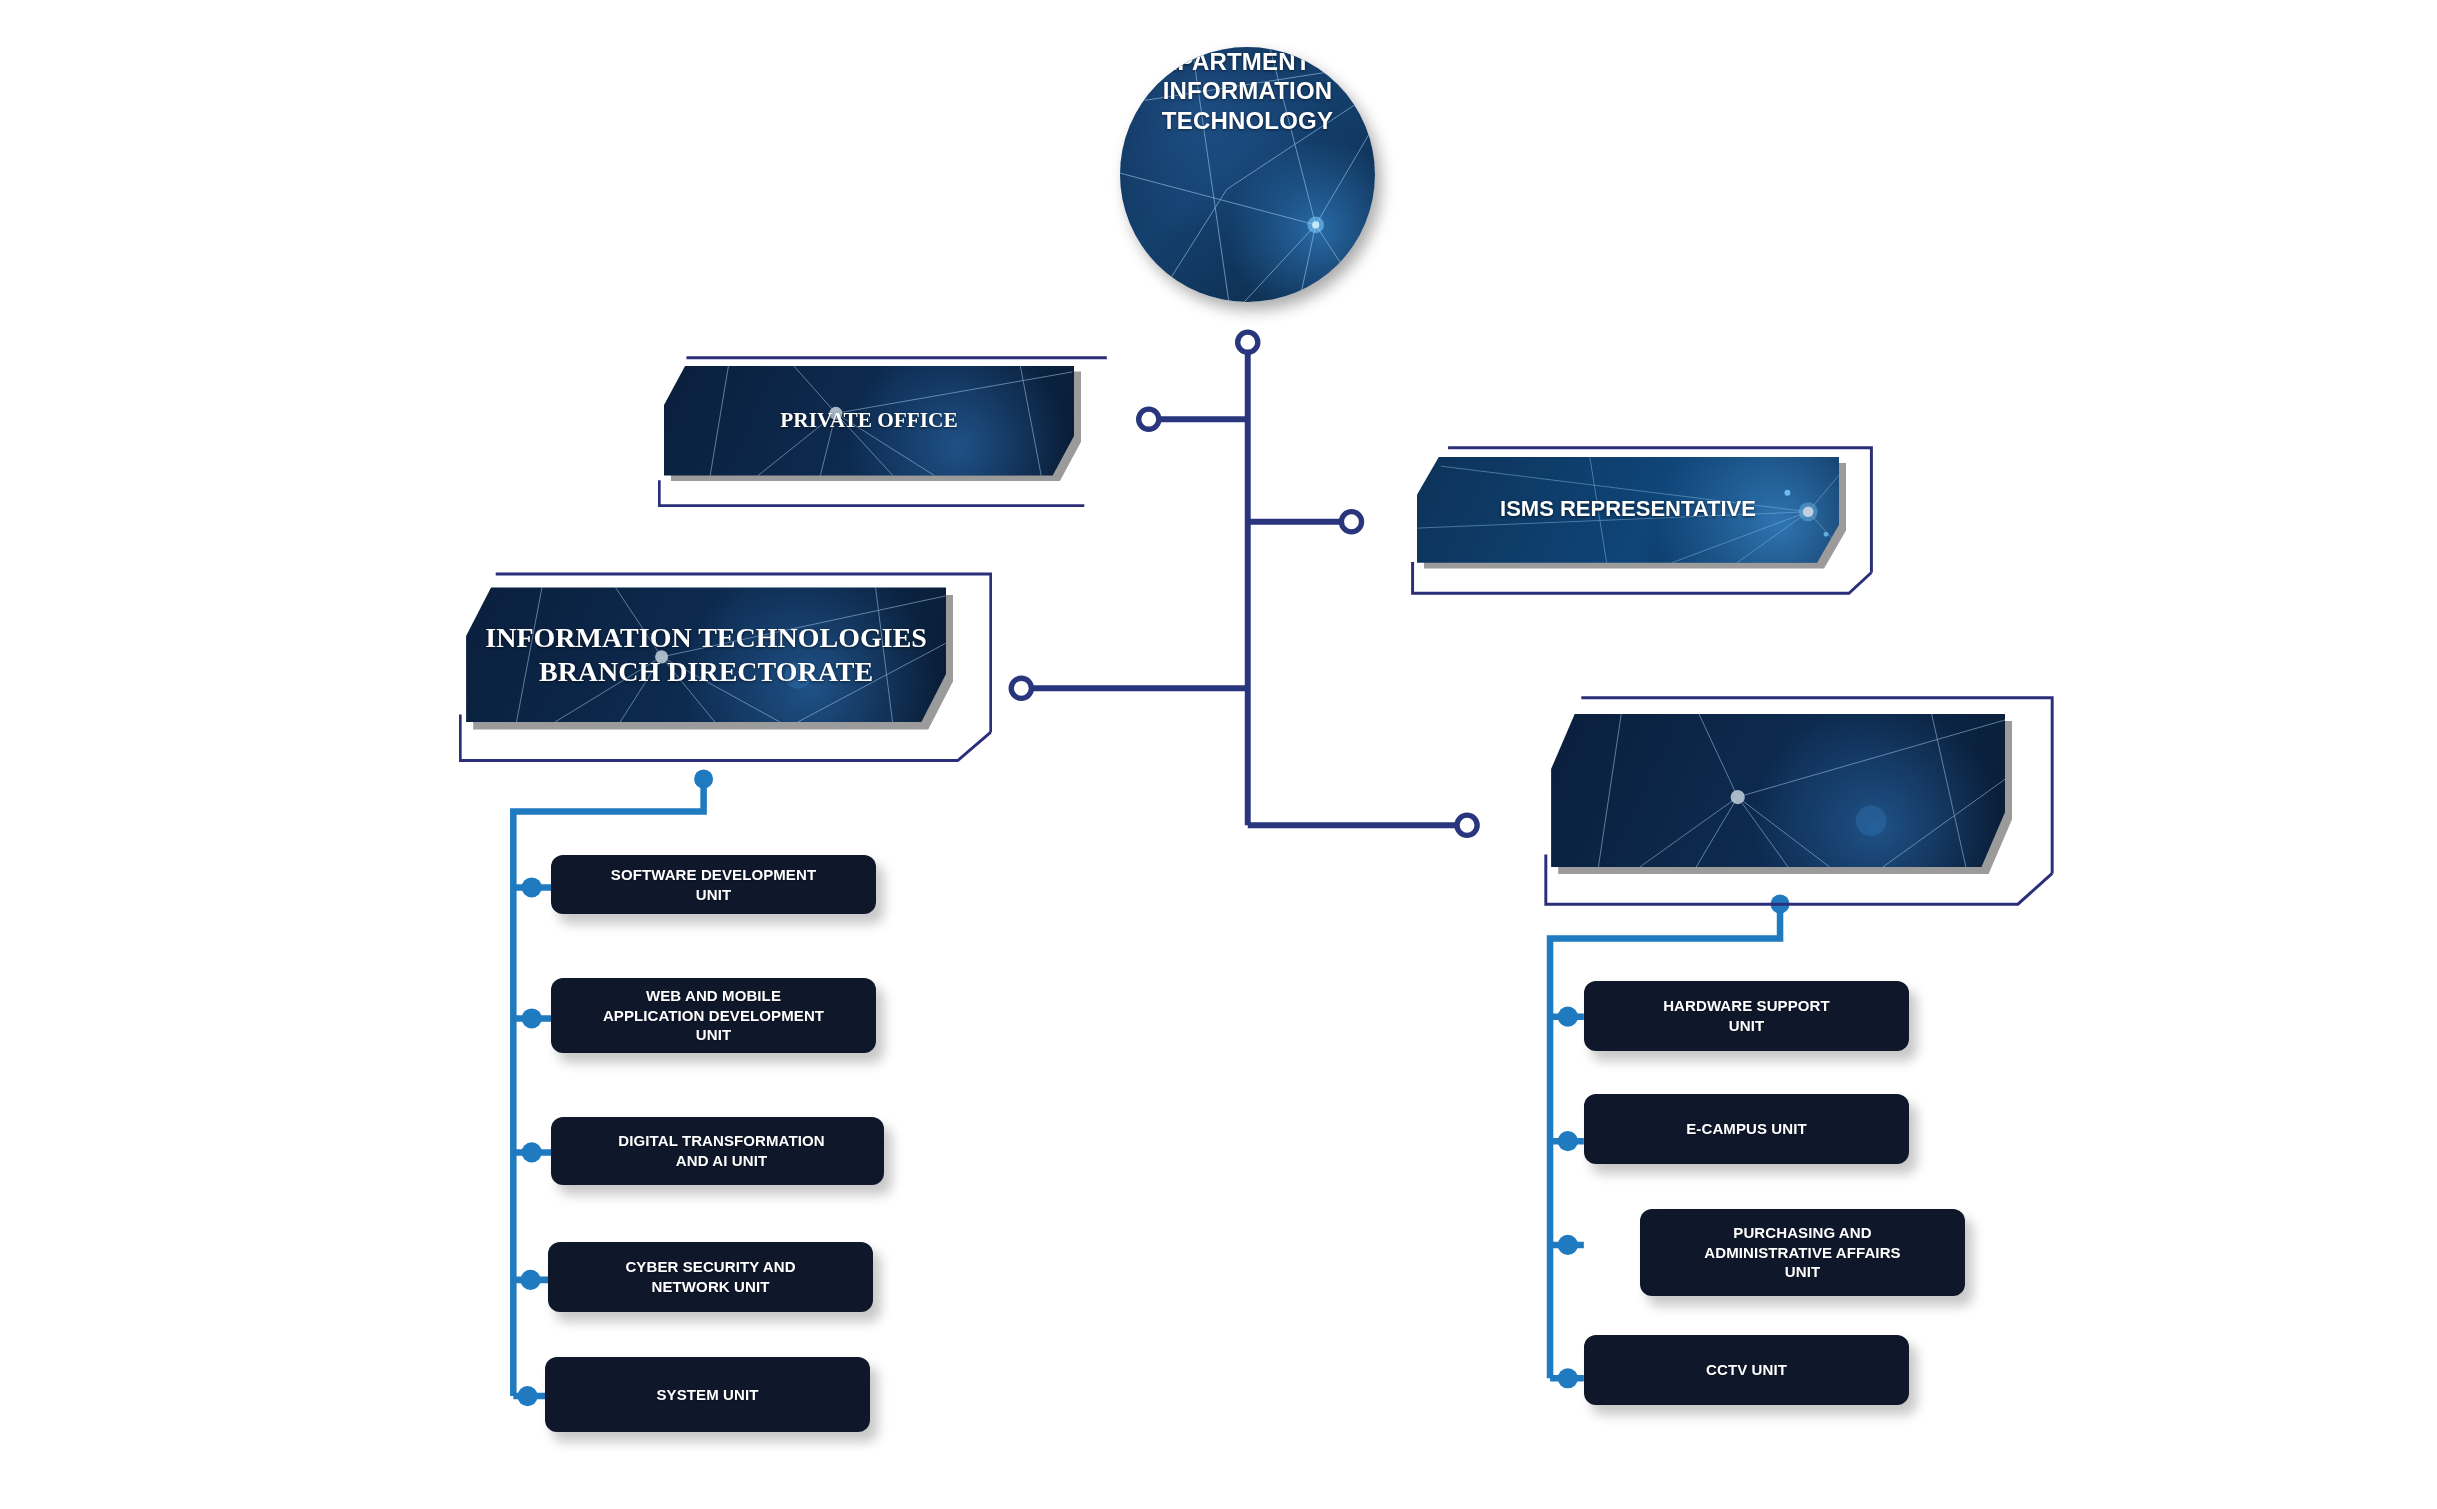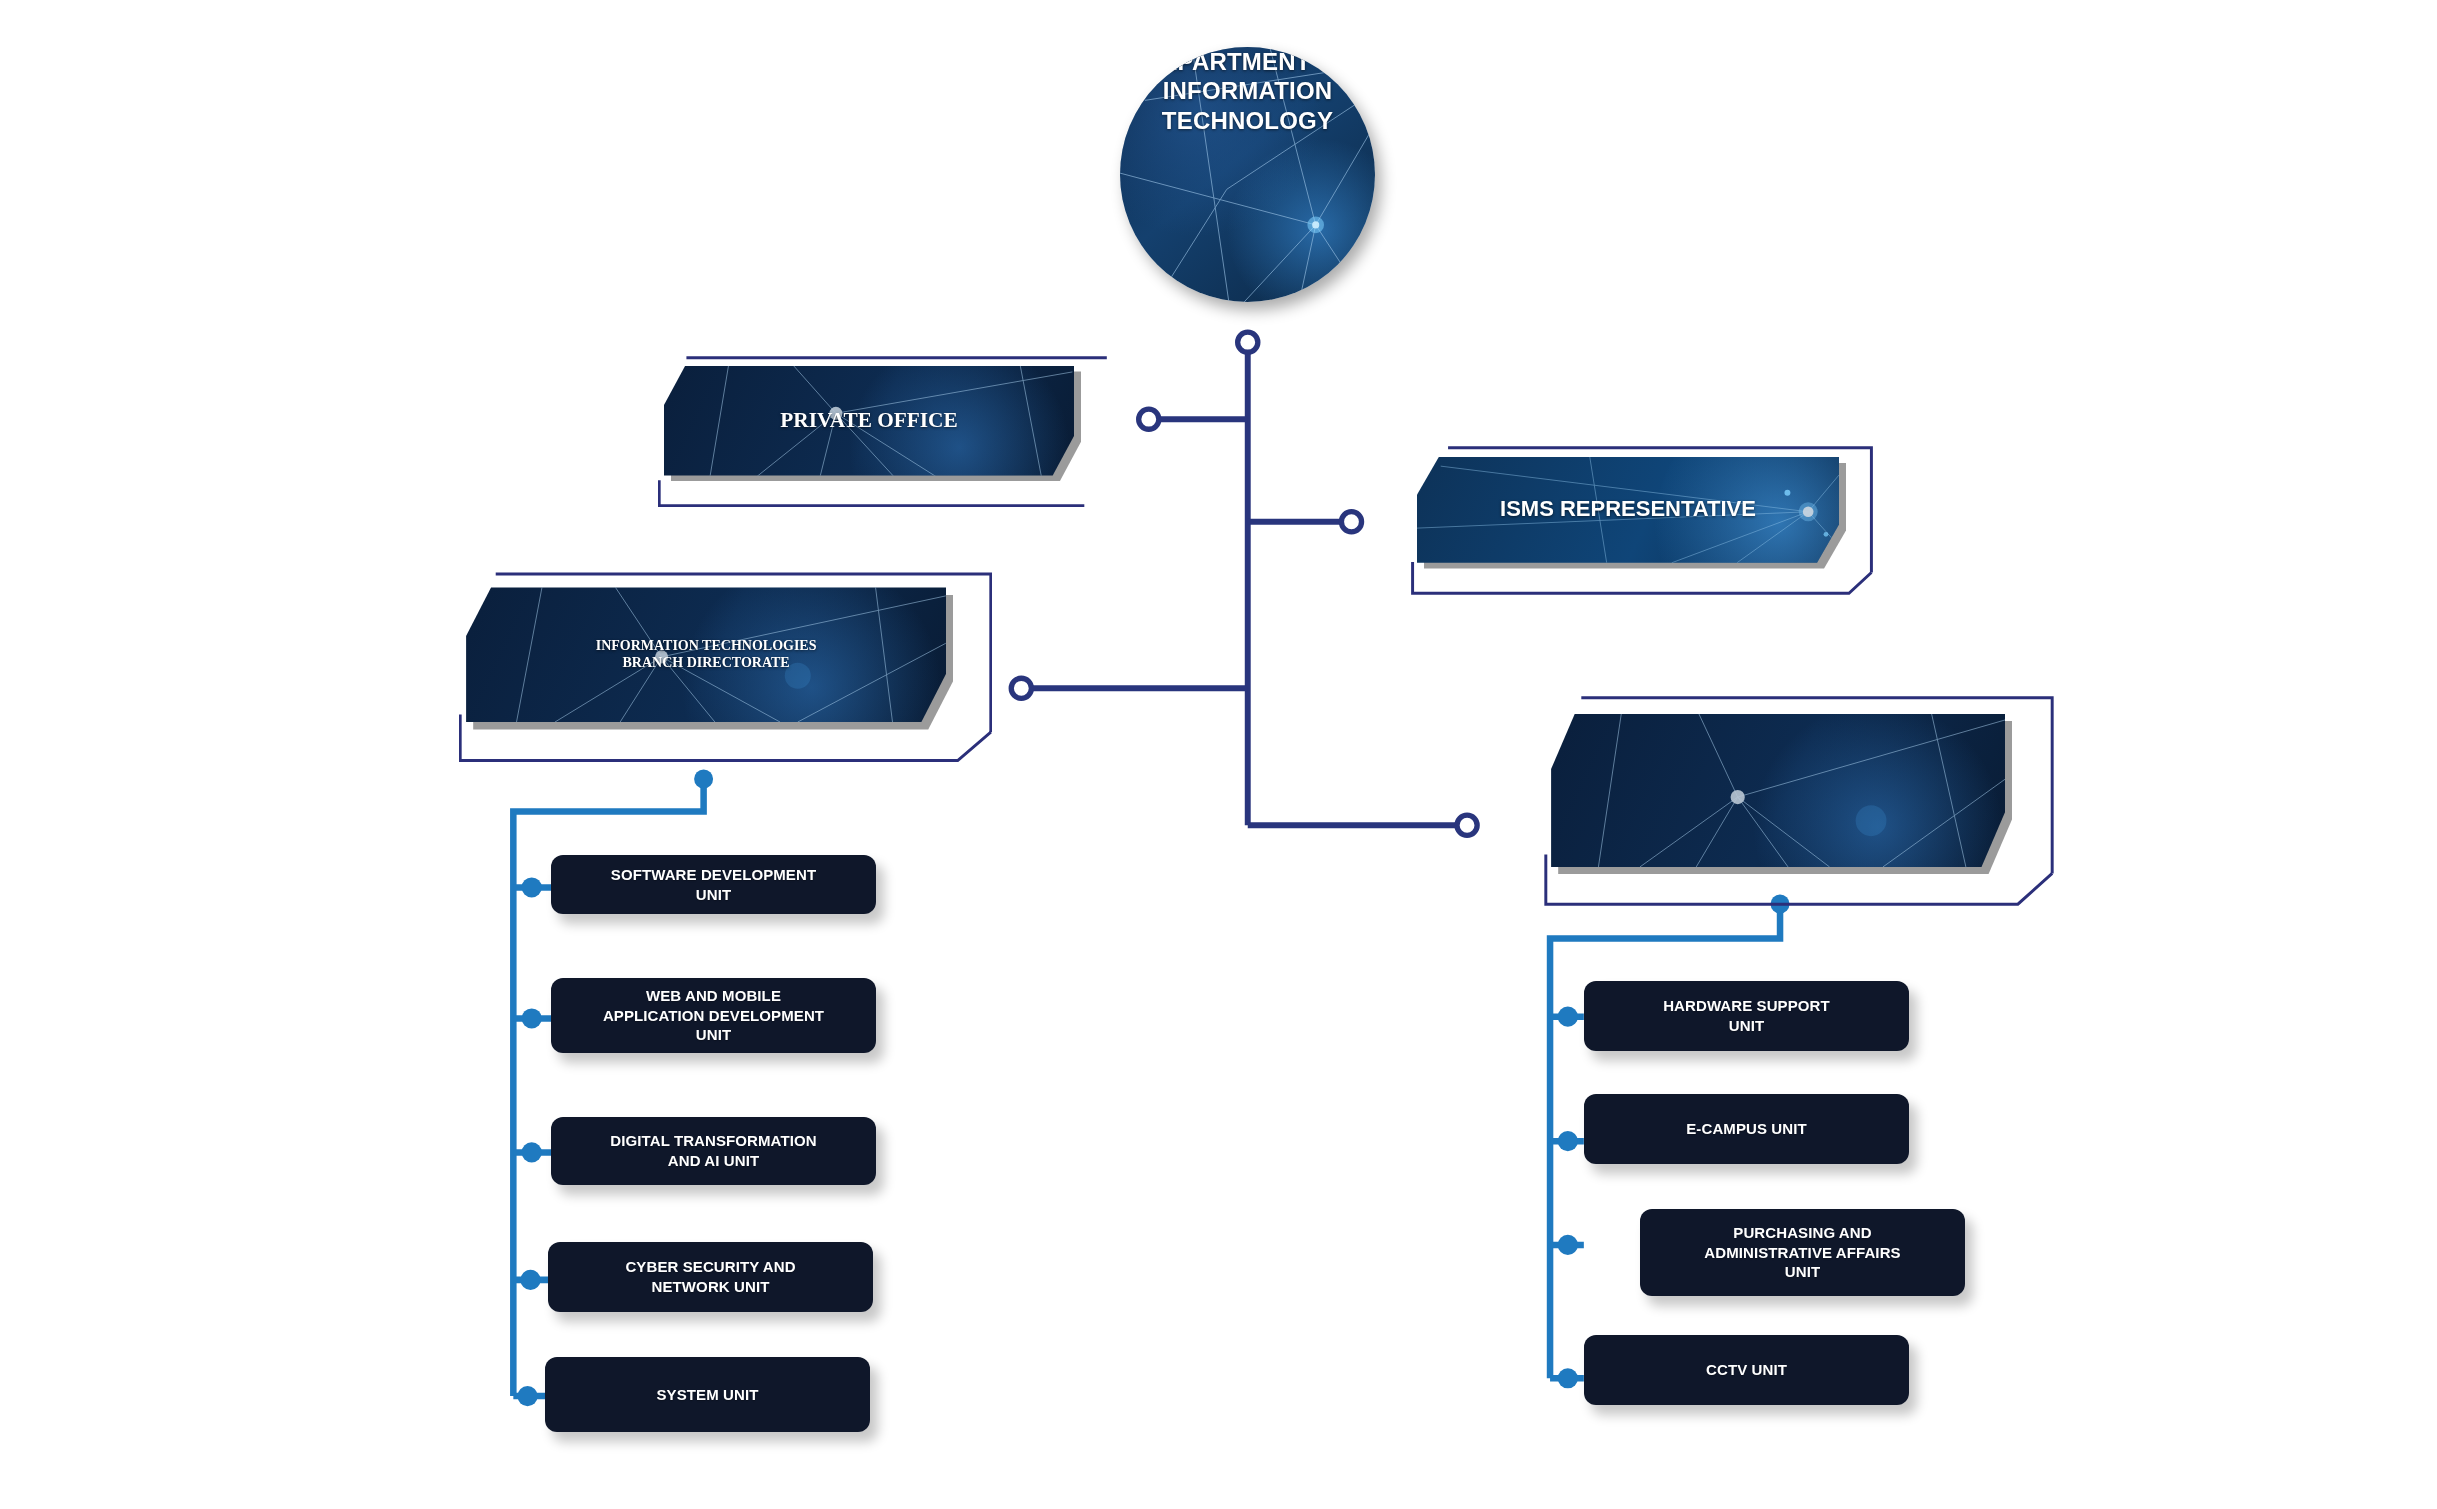--- a/index.html
+++ b/index.html
@@ -233,21 +233,21 @@
           <path d="M 330 118 L 260 228"></path>
           <path d="M 330 118 L 420 228"></path>
           <path d="M 330 118 L 530 228"></path>
           <path d="M 330 118 L 810 15"></path>
           <path d="M 690 -10 L 720 228"></path>
           <path d="M 810 95 L 560 228"></path>
         </g>
         <circle cx="330" cy="118" r="11" fill="#b9c6d4" opacity=".9"></circle>
         <circle cx="560" cy="150" r="22" fill="#3d8fd4" opacity=".25"></circle>
       </svg>
-      <div class="hex-label" style="font-size:14px;">INFORMATION TECHNOLOGIES
+      <div class="hex-label" style="font-size:28px;">INFORMATION TECHNOLOGIES
 BRANCH DIRECTORATE</div>
     </div>
   </div>
 
   <div class="hexwrap" style="left:1544px;top:696px;width:510px;height:210px;">
     <svg class="hex-frame" viewBox="0 0 860 355" xmlns="http://www.w3.org/2000/svg">
       <path d="M 2 268 L 2 352 L 800 352 L 858 300" stroke="#2b2f7a" stroke-width="5" fill="none"></path>
       <path d="M 62 3 L 858 3 L 858 300" stroke="#2b2f7a" stroke-width="5" fill="none"></path>
     </svg>
     <div class="hex-shadow" style="left:14.2px;top:25px;width:454px;height:153px;"></div>
@@ -274,21 +274,21 @@
     <div class="unit-label">SOFTWARE DEVELOPMENT
 UNIT</div>
   </div>
 
   <div class="unit" style="left:551px;top:978px;width:325px;height:75px;align-items:center;">
     <div class="unit-label">WEB AND MOBILE
 APPLICATION DEVELOPMENT
 UNIT</div>
   </div>
 
-  <div class="unit" style="left:551px;top:1117px;width:325px;height:68px;">
+  <div class="unit" style="left:551px;top:1117px;width:325px;height:68px;padding-left:8px;">
     <div class="unit-label">DIGITAL TRANSFORMATION
 AND AI UNIT</div>
   </div>
 
   <div class="unit" style="left:548px;top:1242px;width:325px;height:70px;">
     <div class="unit-label">CYBER SECURITY AND
 NETWORK UNIT</div>
   </div>
 
   <div class="unit" style="left:545px;top:1357px;width:325px;height:75px;">

